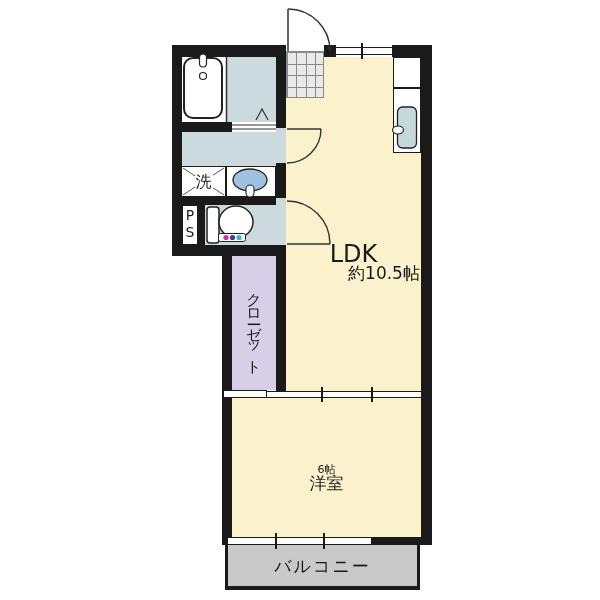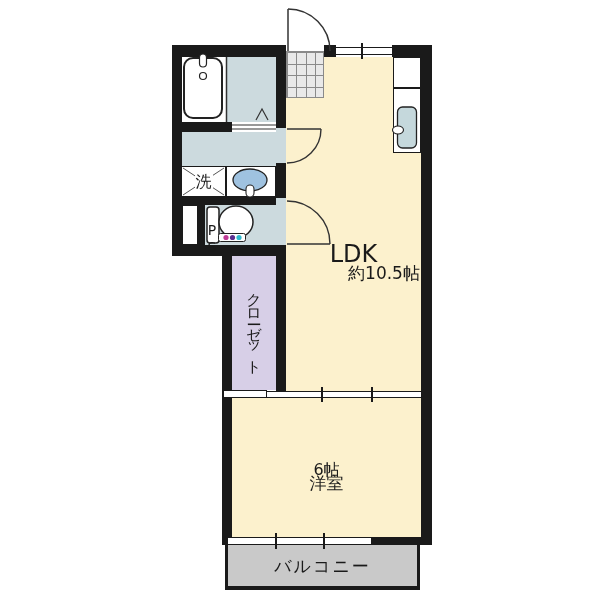--- a/index.html
+++ b/index.html
@@ -53,27 +53,27 @@
   .laundry-box{left:181px;top:166px;width:45px;height:31px;background:#fff;border:1.5px solid #1a1a1a;}
   .basin-box{left:226px;top:166px;width:50px;height:31px;background:#fff;border:1.5px solid #1a1a1a;}
   .closet-door{left:223px;top:390px;width:44px;height:8px;background:#fff;border:1.5px solid #1a1a1a;}
   .counter{left:393px;top:57px;width:28px;height:96px;background:#fff;border:1.5px solid #1a1a1a;}
   .counter-div{left:393px;top:87px;width:28px;height:1.5px;background:#1a1a1a;}
   
   .lbl{position:absolute;text-align:center;color:#1a1a1a;}
   .lbl-ldk{left:286px;top:243px;width:135px;font-size:24px;line-height:22px;}
   .lbl-ldk-size{left:286px;top:264px;width:140px;font-size:17px;line-height:19px;padding-left:28px;}
   .lbl-west{left:232px;top:442px;width:189px;font-size:17px;line-height:19px;margin-top:32px;}
-  .lbl-west-size{left:232px;top:461px;width:189px;font-size:16px;line-height:18px;}
+  .lbl-west-size{left:232px;top:461px;width:189px;font-size:11px;line-height:18px;}
   .lbl-balc{left:225px;top:555px;width:195px;font-size:17px;letter-spacing:2px;text-align:center;}
   .lbl-closet{left:244px;top:260px;width:20px;height:130px;font-size:15px;line-height:20px;
               writing-mode:vertical-rl;}
   .lbl-laundry{left:181px;top:172px;width:45px;font-size:16px;}
   .lbl-laundry span{background:#fff;padding:0 1px;}
-  .lbl-ps{left:182px;top:222px;width:16px;font-size:14px;line-height:17px;word-break:break-all;margin-left:22px;}
+  .lbl-ps{left:182px;top:207px;width:16px;font-size:14px;line-height:17px;word-break:break-all;}
   svg.overlay{position:absolute;left:0;top:0;pointer-events:none;}
 </style>
 </head>
 <body>
 
 <div class="stage">
 
   <div class="abs floor-ldk"></div>
   <div class="abs floor-west"></div>
   <div class="abs floor-closet"></div>

